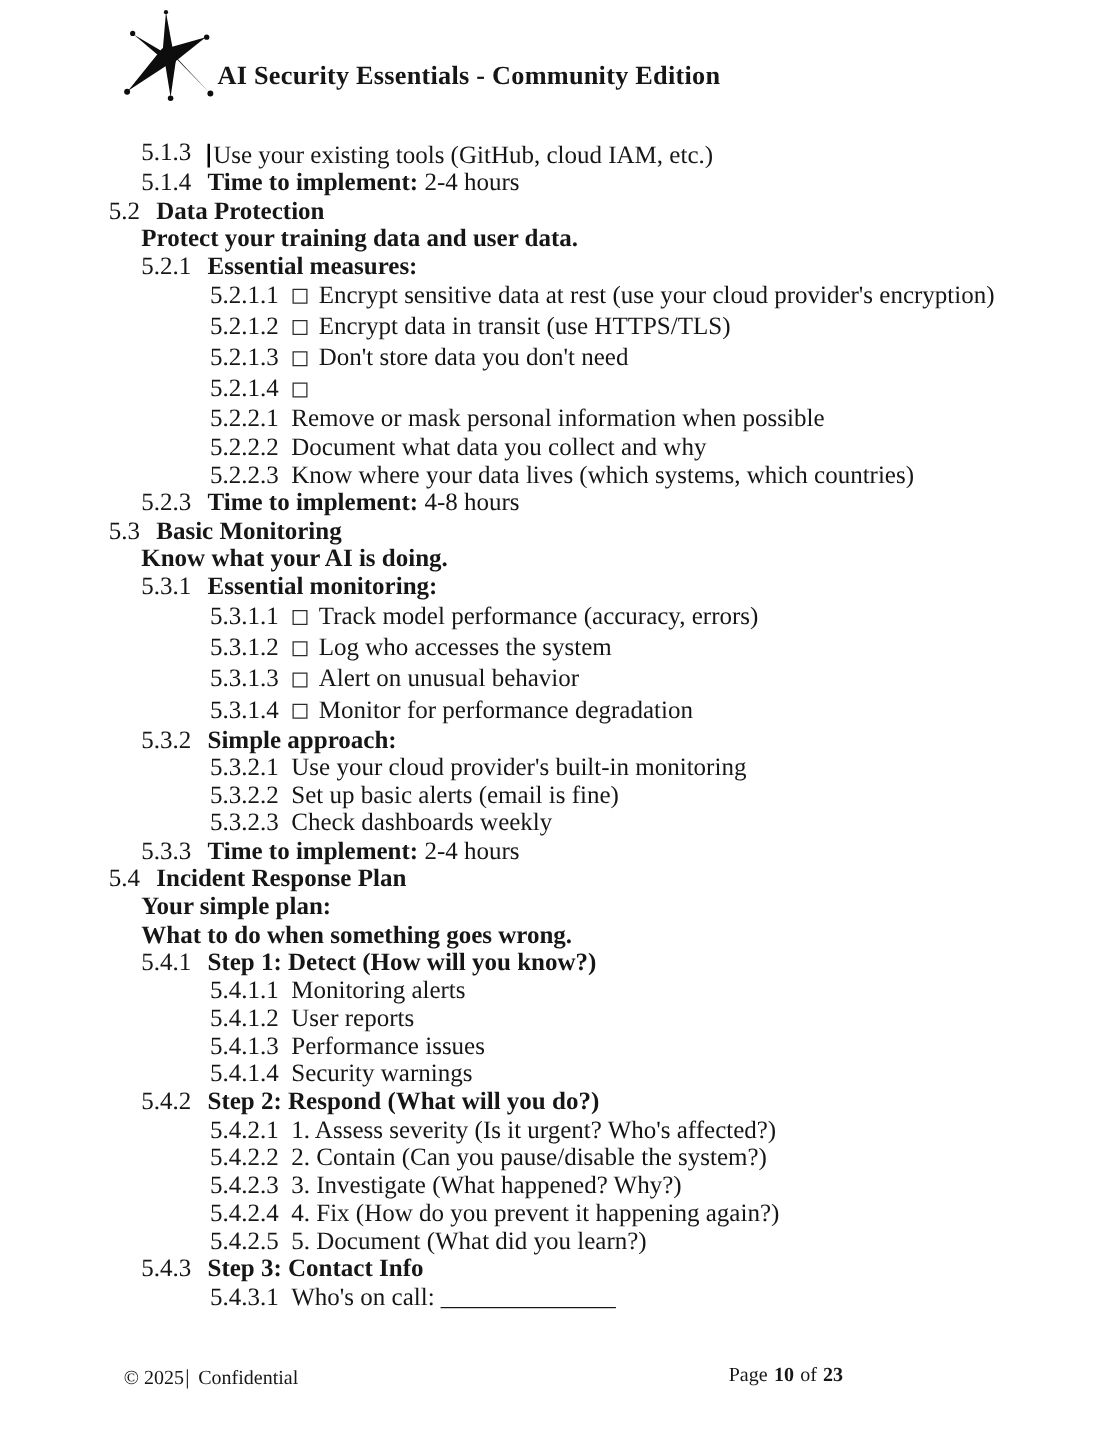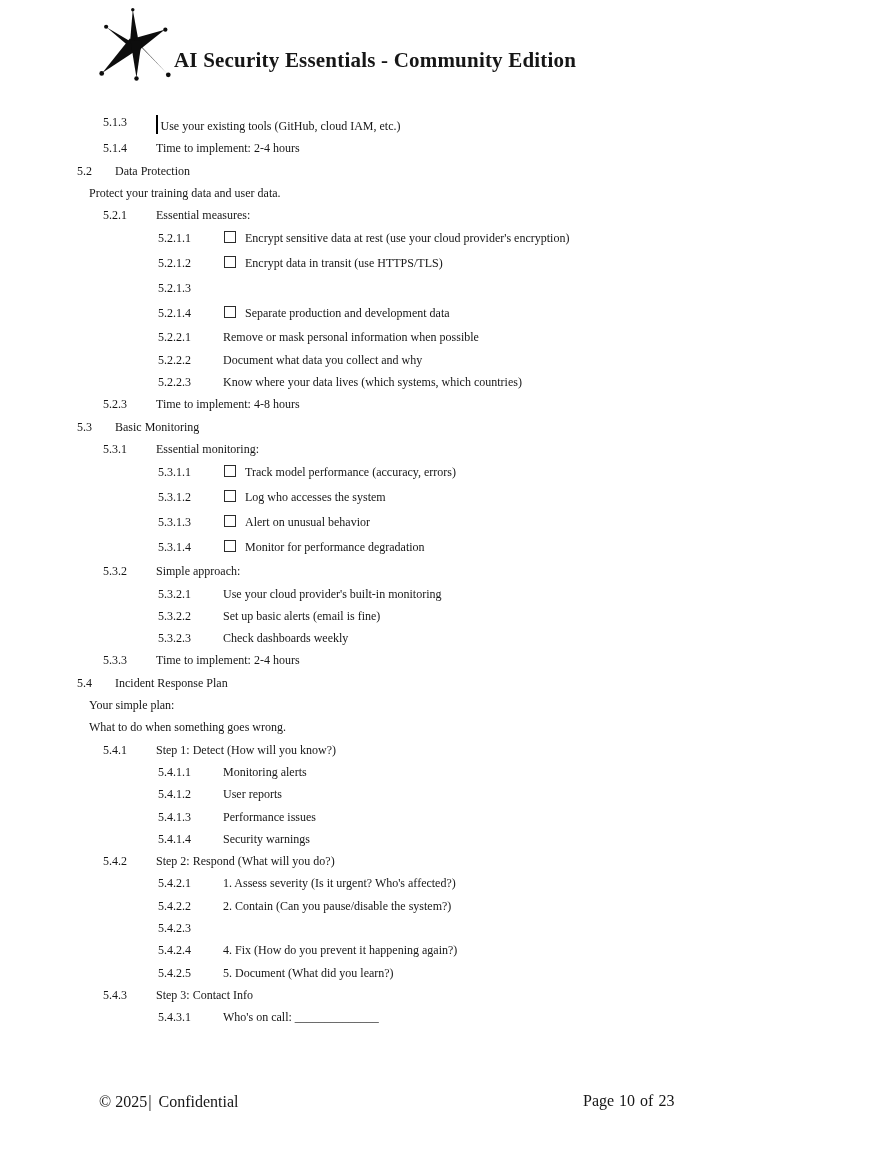--- a/index.html
+++ b/index.html
@@ -29,35 +29,35 @@
     white-space: nowrap;
     margin-left: 2px;
     margin-bottom: 13px;
     letter-spacing: 0.2px;
     text-align: right;
   }
 
   
   .doc {
     position: absolute;
-    left: 65px;
+    left: 75px;
     top: 111px;
     width: 760px;
-    font-size: 12px;
+    font-size: 20px;
   }
   .row { display: flex; line-height: 22.3px; }
   .row.cb { line-height: 25px; }
   .row .num { flex: 0 0 auto; }
   .row.lvl2 .num { width: 38px; margin-left: 12px; }
   .row.lvl3 { margin-left: 38px; }
   .row.lvl3 .num { width: 53px; }
   .row.lvl4 { margin-left: 93px; }
   .row.lvl4 .num { width: 65px; }
-  .row.lvl2.nonum { margin-left: 24px; }
-  .b { font-weight: 400; }
+  .row.lvl2.nonum { margin-left: 38px; }
+  .b { font-weight: 700; }
   .txt { white-space: pre-wrap; }
 
   .cbx {
     display: inline-block;
     width: 12px;
     height: 12px;
     border: 1px solid #2c2c2c;
     margin: 0 9px 0 1px;
     transform: translateY(1px);
     background: #fff;
@@ -143,24 +143,25 @@
     <div class="row lvl4 cb">
       <span class="num">5.2.1.1</span>
       <span class="txt"><span class="cbx"></span><span>Encrypt sensitive data at rest (use your cloud provider's encryption)</span></span>
     </div>
     <div class="row lvl4 cb">
       <span class="num">5.2.1.2</span>
       <span class="txt"><span class="cbx"></span><span>Encrypt data in transit (use HTTPS/TLS)</span></span>
     </div>
     <div class="row lvl4 cb">
       <span class="num">5.2.1.3</span>
+      <span class="txt"><span class="cbx"></span><span>Don't store data you don't need</span></span>
     </div>
     <div class="row lvl4 cb">
       <span class="num">5.2.1.4</span>
-      <span class="txt"><span class="cbx"></span><span>Separate production and development data</span></span>
+      <span class="txt"><span class="cbx"></span></span>
     </div>
     <div class="row lvl4">
       <span class="num">5.2.2.1</span>
       <span class="txt"><span>Remove or mask personal information when possible</span></span>
     </div>
     <div class="row lvl4">
       <span class="num">5.2.2.2</span>
       <span class="txt"><span>Document what data you collect and why</span></span>
     </div>
     <div class="row lvl4">
@@ -168,20 +169,23 @@
       <span class="txt"><span>Know where your data lives (which systems, which countries)</span></span>
     </div>
     <div class="row lvl3">
       <span class="num">5.2.3</span>
       <span class="txt"><span class="b">Time to implement:</span><span> 4-8 hours</span></span>
     </div>
     <div class="row lvl2">
       <span class="num">5.3</span>
       <span class="txt"><span class="b">Basic Monitoring</span></span>
     </div>
+    <div class="row lvl2 nonum">
+      <span class="txt"><span class="b">Know what your AI is doing.</span></span>
+    </div>
     <div class="row lvl3">
       <span class="num">5.3.1</span>
       <span class="txt"><span class="b">Essential monitoring:</span></span>
     </div>
     <div class="row lvl4 cb">
       <span class="num">5.3.1.1</span>
       <span class="txt"><span class="cbx"></span><span>Track model performance (accuracy, errors)</span></span>
     </div>
     <div class="row lvl4 cb">
       <span class="num">5.3.1.2</span>
@@ -252,20 +256,21 @@
     <div class="row lvl4">
       <span class="num">5.4.2.1</span>
       <span class="txt"><span>1. Assess severity (Is it urgent? Who's affected?)</span></span>
     </div>
     <div class="row lvl4">
       <span class="num">5.4.2.2</span>
       <span class="txt"><span>2. Contain (Can you pause/disable the system?)</span></span>
     </div>
     <div class="row lvl4">
       <span class="num">5.4.2.3</span>
+      <span class="txt"><span>3. Investigate (What happened? Why?)</span></span>
     </div>
     <div class="row lvl4">
       <span class="num">5.4.2.4</span>
       <span class="txt"><span>4. Fix (How do you prevent it happening again?)</span></span>
     </div>
     <div class="row lvl4">
       <span class="num">5.4.2.5</span>
       <span class="txt"><span>5. Document (What did you learn?)</span></span>
     </div>
     <div class="row lvl3">

